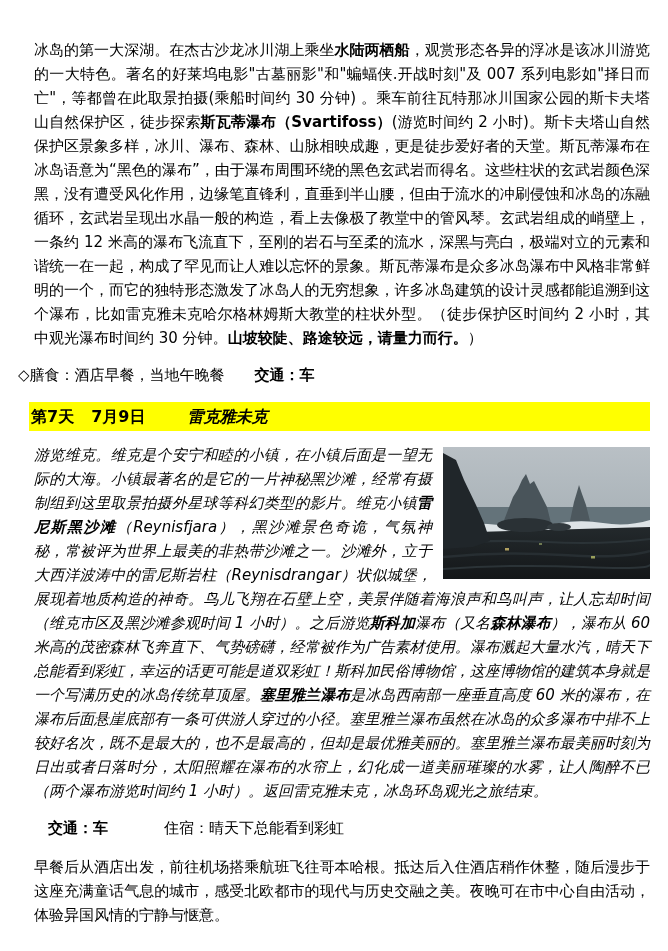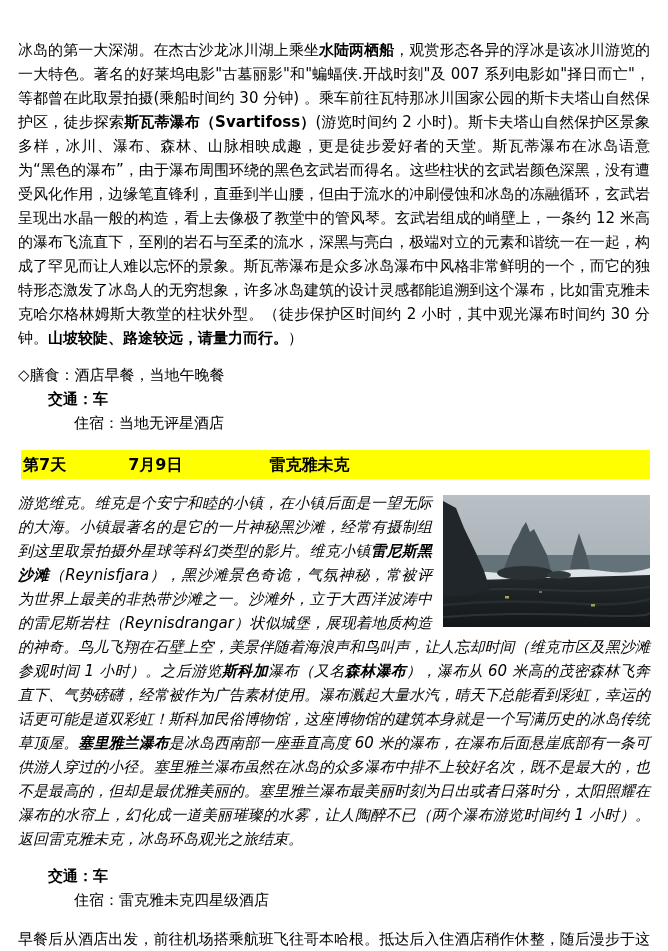--- a/index.html
+++ b/index.html
@@ -11,47 +11,45 @@
   }
   .page {
     width: 668px; height: 951px;
     padding: 38px 18px 0 18px;
     overflow: hidden;
   }
   .para {
     font-size: 15px;
     line-height: 24px;
     text-align: justify;
-    margin: 0 0 13px 0;
+    margin: 0 0 13px 16px;
   }
   .seg-b { font-weight: bold; }
   .meta {
     display: flex;
     font-size: 15px;
     line-height: 24px;
     margin: 0 0 15px 0;
     white-space: nowrap;
-    flex-direction: column;
   }
   .meta-transport { margin-left: 30px; font-weight: bold; }
   .meta-lodging  { margin-left: 56px; }
   .day-header {
     background: #ffff00;
     display: flex;
     align-items: center;
     font-weight: bold;
     font-size: 16px;
     line-height: 19px;
     padding: 5px 6px 5px 2px;
-    margin: 0 0 12px 3px;
+    margin: 0 0 12px 11px;
     white-space: nowrap;
-    gap: 45px;
   }
   .dh-date  { margin-left: 17px; }
-  .dh-title { margin-left: 42px; }
+  .dh-title { margin-left: 42px; font-style: italic; }
   .day7-block { margin-bottom: 13px; font-style: italic; }
   .photo {
     float: right;
     width: 207px; height: 132px;
     margin: 4px 0 6px 11px;
     padding: 0; border: 0;
     display: block;
   }
   .photo svg { display: block; }
   .day8-para { margin-bottom: 21px; }
@@ -59,21 +57,20 @@
 </head>
 <body>
 
 <div class="page">
 
   <p class="para"><span>冰岛的第一大深湖。在杰古沙龙冰川湖上乘坐</span><span class="seg-b">水陆两栖船</span><span>，观赏形态各异的浮冰是该冰川游览的一大特色。著名的好莱坞电影"古墓丽影"和"蝙蝠侠.开战时刻"及 007 系列电影如"择日而亡"，等都曾在此取景拍摄(乘船时间约 30 分钟) 。乘车前往瓦特那冰川国家公园的斯卡夫塔山自然保护区，徒步探索</span><span class="seg-b">斯瓦蒂瀑布</span><span class="seg-b">（Svartifoss）</span><span>(游览时间约 2 小时)。斯卡夫塔山自然保护区景象多样，冰川、瀑布、森林、山脉相映成趣，更是徒步爱好者的天堂。斯瓦蒂瀑布在冰岛语意为“黑色的瀑布”，由于瀑布周围环绕的黑色玄武岩而得名。这些柱状的玄武岩颜色深黑，没有遭受风化作用，边缘笔直锋利，直垂到半山腰，但由于流水的冲刷侵蚀和冰岛的冻融循环，玄武岩呈现出水晶一般的构造，看上去像极了教堂中的管风琴。玄武岩组成的峭壁上，一条约 12 米高的瀑布飞流直下，至刚的岩石与至柔的流水，深黑与亮白，极端对立的元素和谐统一在一起，构成了罕见而让人难以忘怀的景象。斯瓦蒂瀑布是众多冰岛瀑布中风格非常鲜明的一个，而它的独特形态激发了冰岛人的无穷想象，许多冰岛建筑的设计灵感都能追溯到这个瀑布，比如雷克雅未克哈尔格林姆斯大教堂的柱状外型。（徒步保护区时间约 2 小时，其中观光瀑布时间约 30 分钟。</span><span class="seg-b">山坡较陡、路途较远，请量力而行。</span><span>）</span></p>
 
   <div class="meta">
     <span>◇膳食：酒店早餐，当地午晚餐</span>
     <span class="meta-transport">交通：车</span>
-    <span class="meta-lodging">住宿：当地无评星酒店</span>
   </div>
 
   <div class="day-header">
     <span class="dh-day">第7天</span>
     <span class="dh-date">7月9日</span>
     <span class="dh-title">雷克雅未克</span>
   </div>
 
   <div class="para day7-block">
     <figure class="photo">
@@ -103,19 +100,19 @@
         <rect x="62" y="101" width="4" height="2.5" fill="#b0a060"></rect>
         <rect x="148" y="109" width="4" height="2.5" fill="#9aa05c"></rect>
         <rect x="96" y="96" width="3" height="2" fill="#6f7a52"></rect>
       </svg>
     </figure>
     <span><span>游览维克。维克是个安宁和睦的小镇，在小镇后面是一望无际的大海。小镇最著名的是它的一片神秘黑沙滩，经常有摄制组到这里取景拍摄外星球等科幻类型的影片。维克小镇</span><span class="seg-b">雷尼斯黑沙滩</span><span>（Reynisfjara），黑沙滩景色奇诡，气氛神秘，常被评为世界上最美的非热带沙滩之一。沙滩外，立于大西洋波涛中的雷尼斯岩柱（Reynisdrangar）状似城堡，展现着地质构造的神奇。鸟儿飞翔在石壁上空，美景伴随着海浪声和鸟叫声，让人忘却时间（维克市区及黑沙滩参观时间 1 小时）。之后游览</span><span class="seg-b">斯科加</span><span>瀑布（又名</span><span class="seg-b">森林瀑布</span><span>），瀑布从 60 米高的茂密森林飞奔直下、气势磅礴，经常被作为广告素材使用。瀑布溅起大量水汽，晴天下总能看到彩虹，幸运的话更可能是道双彩虹！斯科加民俗博物馆，这座博物馆的建筑本身就是一个写满历史的冰岛传统草顶屋。</span><span class="seg-b">塞里雅兰瀑布</span><span>是冰岛西南部一座垂直高度 60 米的瀑布，在瀑布后面悬崖底部有一条可供游人穿过的小径。塞里雅兰瀑布虽然在冰岛的众多瀑布中排不上较好名次，既不是最大的，也不是最高的，但却是最优雅美丽的。塞里雅兰瀑布最美丽时刻为日出或者日落时分，太阳照耀在瀑布的水帘上，幻化成一道美丽璀璨的水雾，让人陶醉不已（两个瀑布游览时间约 1 小时）。返回雷克雅未克，冰岛环岛观光之旅结束。</span></span>
   </div>
 
   <div class="meta">
     <span class="meta-transport">交通：车</span>
-    <span class="meta-lodging">住宿：雷克雅未克四星级酒店</span>
+    <span class="meta-lodging">住宿：晴天下总能看到彩虹</span>
   </div>
 
 
   <p class="para day8-para">早餐后从酒店出发，前往机场搭乘航班飞往哥本哈根。抵达后入住酒店稍作休整，随后漫步于这座充满童话气息的城市，感受北欧都市的现代与历史交融之美。夜晚可在市中心自由活动，体验异国风情的宁静与惬意。</p>
 
 </div>
 
 </body></html>

